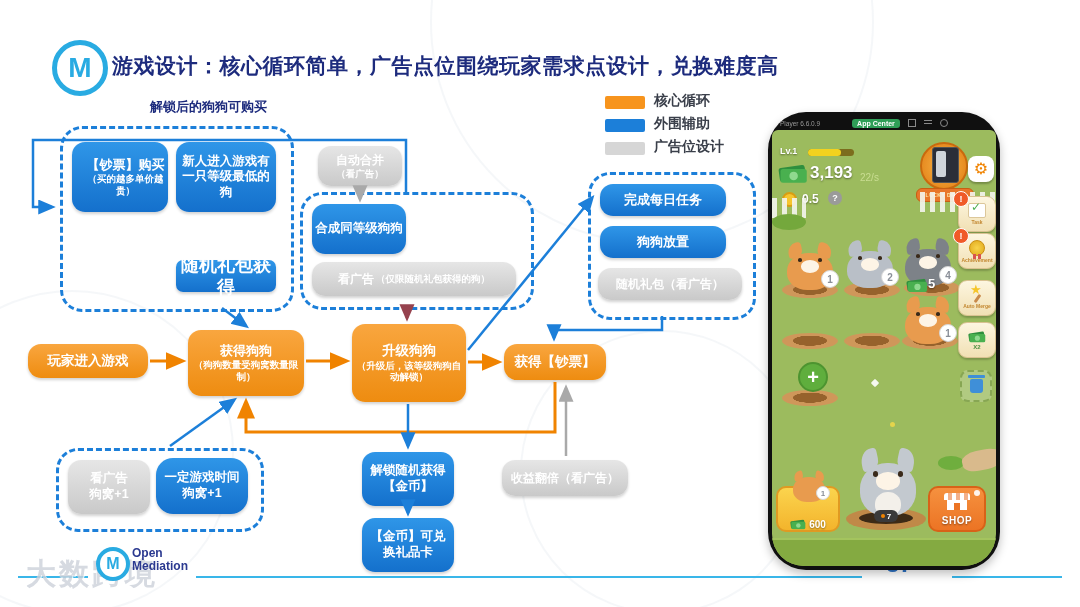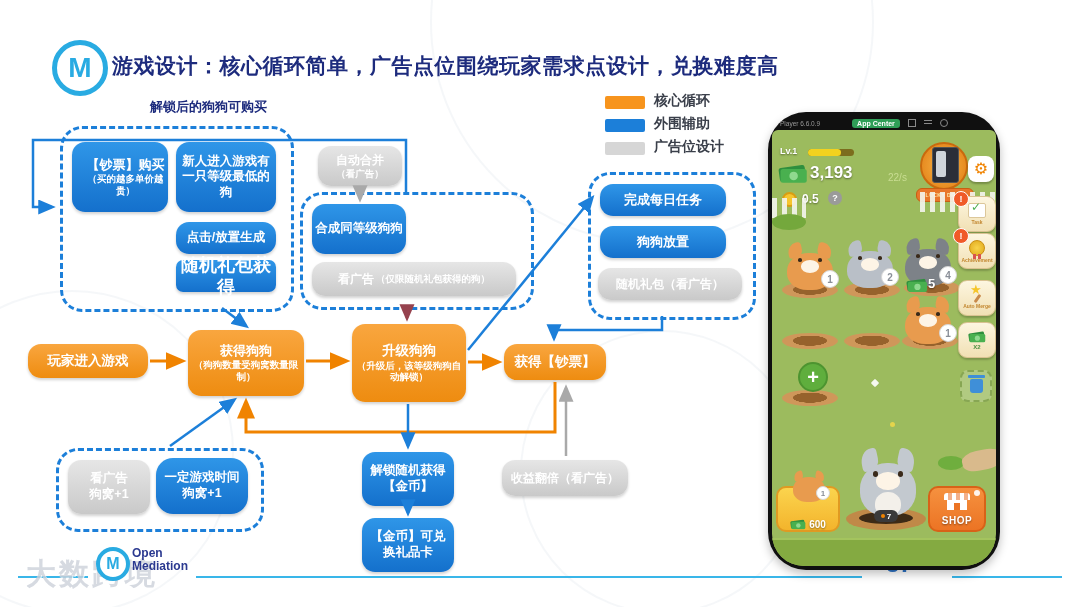--- a/index.html
+++ b/index.html
@@ -97,21 +97,20 @@
   <div class="lg-lb" style="top:138px;">广告位设计</div>
 
   <div id="flow-label">解锁后的狗狗可购买</div>
 
   <div class="dash" style="left:60px;top:126px;width:228px;height:180px;"></div>
   <div class="box blue" style="left:72px;top:142px;width:96px;height:70px;font-size:13px;padding-left:14px;">
     <span>【钞票】购买</span>
     <span class="sub">（买的越多单价越贵）</span>
   </div>
   <div class="box blue" style="left:176px;top:142px;width:100px;height:70px;font-size:12.5px;">新人进入游戏有一只等级最低的狗</div>
-  <div class="box blue" style="left:176px;top:222px;width:100px;height:32px;font-size:12.5px;">点击/放置生成</div>
   <div class="box blue" style="left:176px;top:260px;width:100px;height:32px;font-size:18px;border-radius:7px;">随机礼包获得</div>
 
   <div class="box gray" style="left:318px;top:146px;width:84px;height:40px;font-size:12px;justify-content:center;">
     <span>自动合并</span>
     <span class="sub">（看广告）</span>
   </div>
 
   <div class="dash" style="left:300px;top:192px;width:228px;height:112px;"></div>
   <div class="box blue" style="left:312px;top:204px;width:94px;height:50px;font-size:12.5px;">合成同等级狗狗</div>
   <div class="box gray" style="left:312px;top:262px;width:204px;height:34px;font-size:12px;flex-direction:row;gap:2px;">
@@ -201,21 +200,21 @@
       <div id="lvbar">
           <div></div>
         </div>
       <svg class="cashsvg" style="position:absolute;left:6px;top:34px;" width="30" height="20" viewBox="0 0 24 16">
           <use href="#cashsym"></use>
         </svg>
       <div class="wt" style="position:absolute;left:38px;top:33px;font-size:17px;">3,193</div>
       <div class="coin" style="position:absolute;left:10px;top:62px;"></div>
       <div class="wt" style="position:absolute;left:30px;top:62px;font-size:12px;">0.5</div>
       <div style="position:absolute;left:56px;top:61px;width:14px;height:14px;border-radius:50%;background:#9a9a9a;color:#fff;font-size:9px;font-weight:800;display:flex;align-items:center;justify-content:center;">?</div>
-      <div style="position:absolute;left:116px;top:42px;font-size:10px;font-weight:400;color:#c9dd92;">22/s</div>
+      <div style="position:absolute;left:88px;top:42px;font-size:10px;font-weight:400;color:#c9dd92;">22/s</div>
 
       <div style="position:absolute;left:148px;top:12px;width:48px;height:62px;">
         <div style="position:absolute;left:0;top:0;width:48px;height:48px;border-radius:50%;background:radial-gradient(#f8b547,#e07b12);border:2px solid #c96a0e;box-sizing:border-box;"></div>
         <div style="position:absolute;left:12px;top:5px;width:25px;height:34px;background:#2b2e38;border-radius:3px;border:1px solid #555;">
           <div style="position:absolute;left:3px;top:3px;width:10px;height:26px;background:#cfd4da;border-radius:2px;"></div>
         </div>
         <div style="position:absolute;left:-4px;top:46px;width:56px;height:12px;background:#e8762a;border:1px solid #c85f12;border-radius:6px;color:#ffe9a8;font-size:5px;font-weight:800;display:flex;align-items:center;justify-content:center;letter-spacing:.5px;">LUCKY DRAW</div>
       </div>
 
       <div style="position:absolute;left:196px;top:26px;width:26px;height:26px;background:#fff;border-radius:8px;box-shadow:0 2px 2px rgba(0,0,0,.25);display:flex;align-items:center;justify-content:center;">

